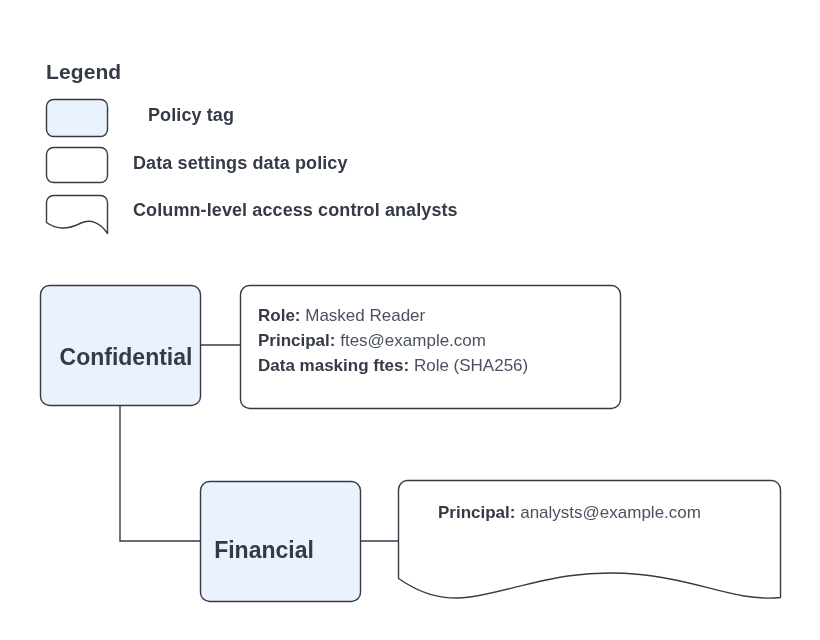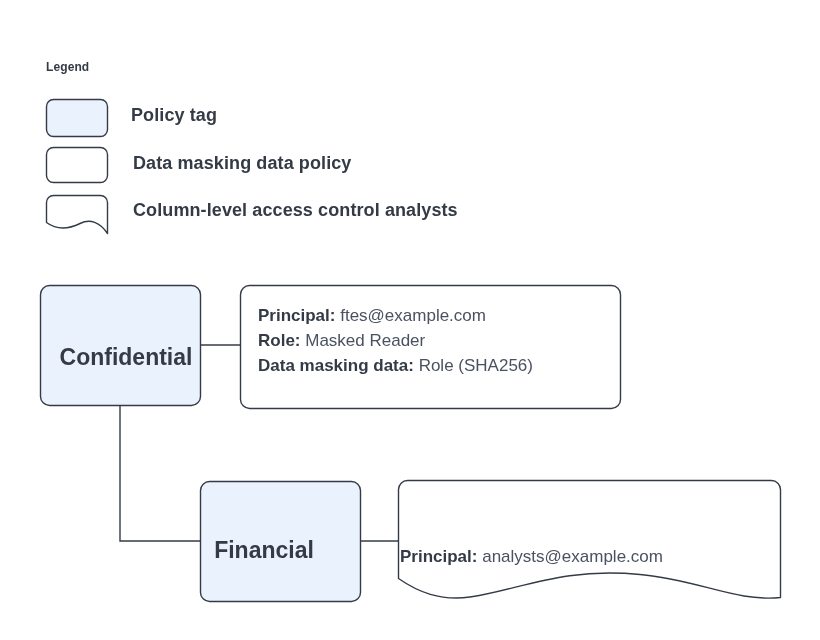--- a/index.html
+++ b/index.html
@@ -22,36 +22,36 @@
     top: 0;
     width: 820px;
     height: 640px;
   }
 
   
   .legend-title {
     position: absolute;
     left: 46px;
     top: 60px;
-    font-size: 12px;
+    font-size: 21px;
     font-weight: bold;
     color: #343b47;
     letter-spacing: 0.1px;
     white-space: nowrap;
   }
 
   .legend-row-label {
     position: absolute;
     font-size: 18px;
     font-weight: bold;
     color: #343b47;
     white-space: nowrap;
     letter-spacing: 0.1px;
   }
-  .legend-row-label.r0 { left: 131px; top: 105px; }
+  .legend-row-label.r0 { left: 148px; top: 105px; }
   .legend-row-label.r1 { left: 133px; top: 153px; }
   .legend-row-label.r2 { left: 133px; top: 200px; }
 
   
   .node-label {
     position: absolute;
     font-size: 23px;
     font-weight: bold;
     color: #343b47;
     text-align: center;
@@ -79,21 +79,21 @@
   }
   .callout-text .k {
     font-weight: bold;
     color: #343b47;
   }
   .callout-text .v {
     font-weight: normal;
     color: #4a5160;
   }
   .callout-text.masking { left: 258px; top: 303px; }
-  .callout-text.access  { left: 400px; top: 500px; margin-top: 44px; }
+  .callout-text.access  { left: 438px; top: 500px; }
 
   .line { display: block; }
 </style>
 </head>
 <body>
 
 <svg id="canvas" viewBox="0 0 820 640" xmlns="http://www.w3.org/2000/svg">
 
   <rect x="46.5" y="99.5" width="61" height="37" rx="7" ry="7" fill="#eaf2fd" stroke="#343b47" stroke-width="1.4"></rect>
 
@@ -127,37 +127,37 @@
            C 735 602 700 580 640 574.5
            C 560 567 520 590 470 597
            C 440 601 418 592 398.5 578.5
            L 398.5 489.5
            A 9 9 0 0 1 407.5 480.5 Z" fill="#ffffff" stroke="#343b47" stroke-width="1.4" stroke-linejoin="round"></path>
 </svg>
 
 <div class="legend-title">Legend</div>
 
 <div class="legend-row-label r0">Policy tag</div>
-<div class="legend-row-label r1">Data masking data policy</div>
+<div class="legend-row-label r1">Data settings data policy</div>
 <div class="legend-row-label r2">Column-level access control analysts</div>
 
 <div class="node-label confidential">Confidential</div>
 <div class="node-label financial">Financial</div>
 
 <div class="callout-text masking">
   <span class="line">
+    <span class="k">Role:</span>
+    <span class="v">Masked Reader</span>
+  </span>
+  <span class="line">
     <span class="k">Principal:</span>
     <span class="v">ftes@example.com</span>
   </span>
   <span class="line">
-    <span class="k">Role:</span>
-    <span class="v">Masked Reader</span>
-  </span>
-  <span class="line">
-    <span class="k">Data masking data:</span>
+    <span class="k">Data masking ftes:</span>
     <span class="v">Role (SHA256)</span>
   </span>
 </div>
 
 <div class="callout-text access">
   <span class="line">
     <span class="k">Principal:</span>
     <span class="v">analysts@example.com</span>
   </span>
 </div>

